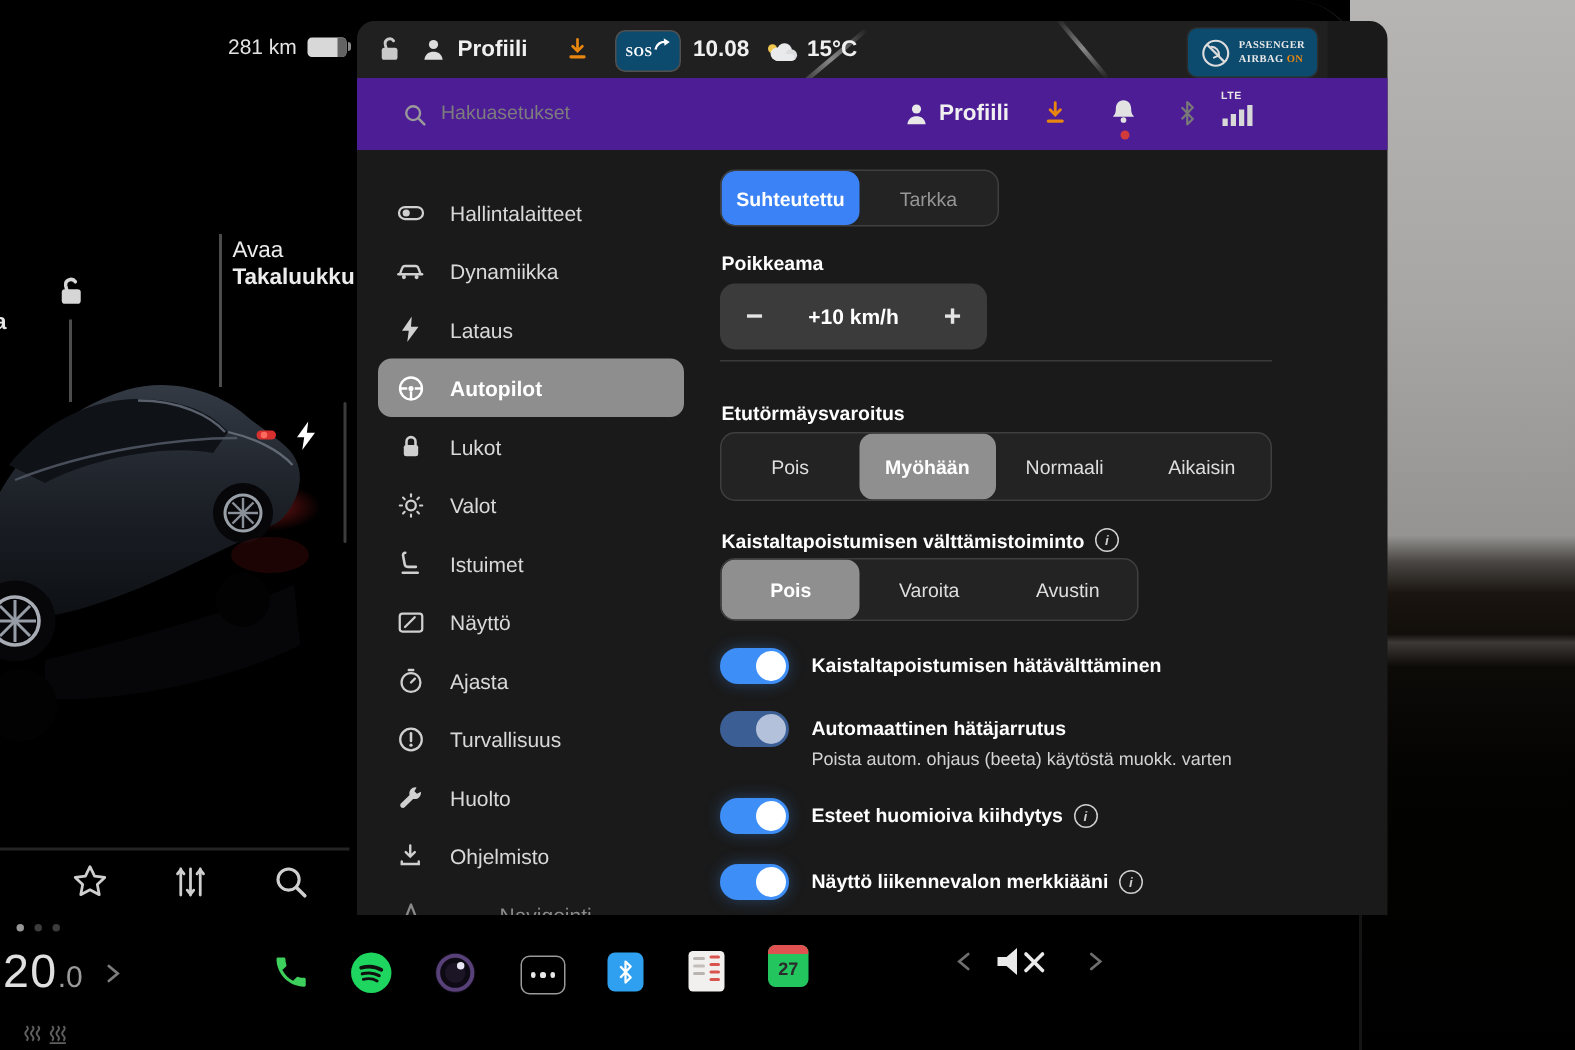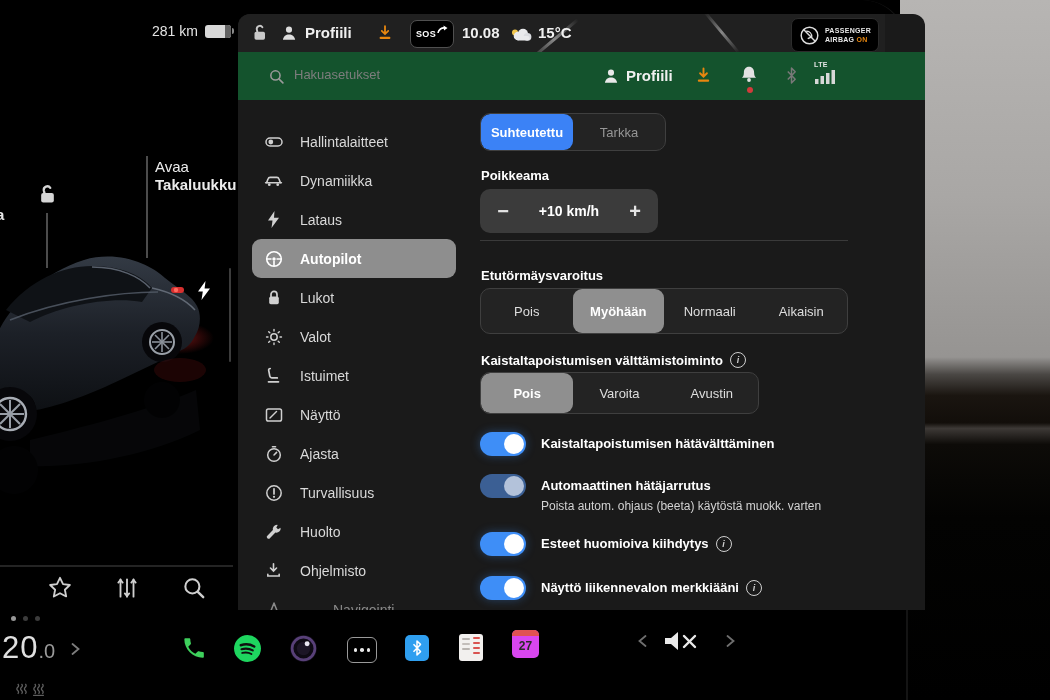--- a/index.html
+++ b/index.html
@@ -11,26 +11,26 @@
   #env{left:900px;top:0;width:150px;height:700px;
     background:linear-gradient(180deg,#b7b5b3 0%,#a9a7a5 28%,#969492 51%,#4a4744 53.5%,
       #1a1510 56.5%,#120e0a 60.4%,#3d3936 61.2%,#0d0b08 63.5%,#030302 74%,#000 100%);}
   #screen{left:0;top:0;width:906px;height:700px;background:#000;
     border-top-right-radius:46px;border-right:2px solid #141414;}
 
   
   #panel{left:238px;top:14px;width:647px;height:596px;background:#1a1a1a;
     border-radius:12px 12px 0 0;overflow:hidden;padding-left:40px;}
   #topbar{left:0;top:0;width:647px;height:38px;background:#202020;overflow:hidden;}
-  #searchrow{left:0;top:38px;width:720px;height:48px;background:#14532d;}
+  #searchrow{left:0;top:38px;width:720px;height:48px;background:#4c1d95;}
   .laneline{background:linear-gradient(90deg,rgba(150,150,150,0),#9a9a9a,rgba(150,150,150,0));height:2.5px;border-radius:2px;opacity:.85;}
   .tb-text{color:#f0f0f0;font-size:15px;font-weight:bold;line-height:38px;}
   .handle{left:425px;top:41px;width:42px;height:3px;background:#5e5e5e;border-radius:2px;}
 
-  .badge{background:#000000;border:1px solid #3a3a3a;border-radius:7px;display:flex;align-items:center;justify-content:center;}
+  .badge{background:#0c4a6e;border:1px solid #3a3a3a;border-radius:7px;display:flex;align-items:center;justify-content:center;font-family:Liberation Serif, serif;}
   .sos-b{left:172px;top:6px;width:42px;height:26px;border:1.5px solid #505050;}
   .sos-t{color:#fff;font-size:9px;font-weight:bold;letter-spacing:.3px;}
   .airbag{left:553px;top:4px;width:86px;height:32px;gap:5px;border:1px solid #2c2c2c;}
   .airbag-txt{font-size:7px;font-weight:bold;color:#e8e8e8;letter-spacing:.3px;line-height:9px;}
   .on{color:#e8870f;}
 
   #searchrow input{position:absolute;left:54px;top:14px;width:220px;background:transparent;border:none;outline:none;
     color:#aaa;font-size:13px;font-family:"Liberation Sans",sans-serif;}
   #searchrow input::placeholder{color:#7d7d7d;}
   .sr-text{color:#f0f0f0;font-size:15px;font-weight:bold;line-height:48px;}
@@ -81,21 +81,21 @@
   .scrollhint{width:2px;background:#3c3c3c;border-radius:1px;}
   .dots{display:flex;gap:7px;}
   .dot{width:5px;height:5px;border-radius:50%;background:#3c3c3c;}
   .dot.active{background:#979797;}
 
   
   .temp-group{left:2px;top:630px;color:#e0e0e0;}
   .temp-main{font-size:31px;font-weight:400;letter-spacing:1px;}
   .temp-dec{font-size:20px;color:#9a9a9a;}
   .dock-ic{cursor:pointer;}
-  .cal{width:27px;height:28px;border-radius:5px;background:#d946ef;overflow:hidden;text-align:center;}
+  .cal{width:27px;height:28px;border-radius:5px;background:#22c55e;overflow:hidden;text-align:center;}
   .cal .cal-top{height:6px;background:#e05252;}
   .cal .cal-num{color:#2b2b2b;font-size:12px;font-weight:bold;line-height:20px;}
   .notes{width:24px;height:27px;border-radius:3px;background:#f2f0ee;position:relative;}
   .notes i{position:absolute;display:block;height:2px;border-radius:1px;}
   .more-box{width:28px;height:24px;border:1.5px solid #9a9a9a;border-radius:6px;display:flex;align-items:center;justify-content:center;gap:3px;}
   .more-box b{width:3.5px;height:3.5px;border-radius:50%;background:#e8e8e8;}
   .bt-sq{width:24px;height:26px;border-radius:5px;background:#2f9ff0;display:flex;align-items:center;justify-content:center;}
 </style>
 </head>
 <body>

